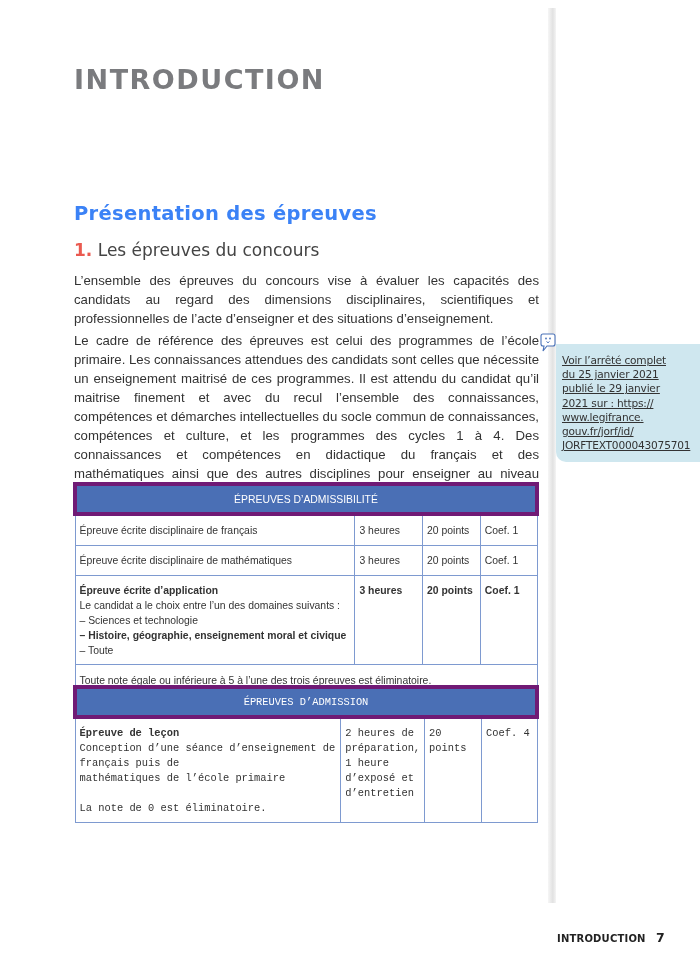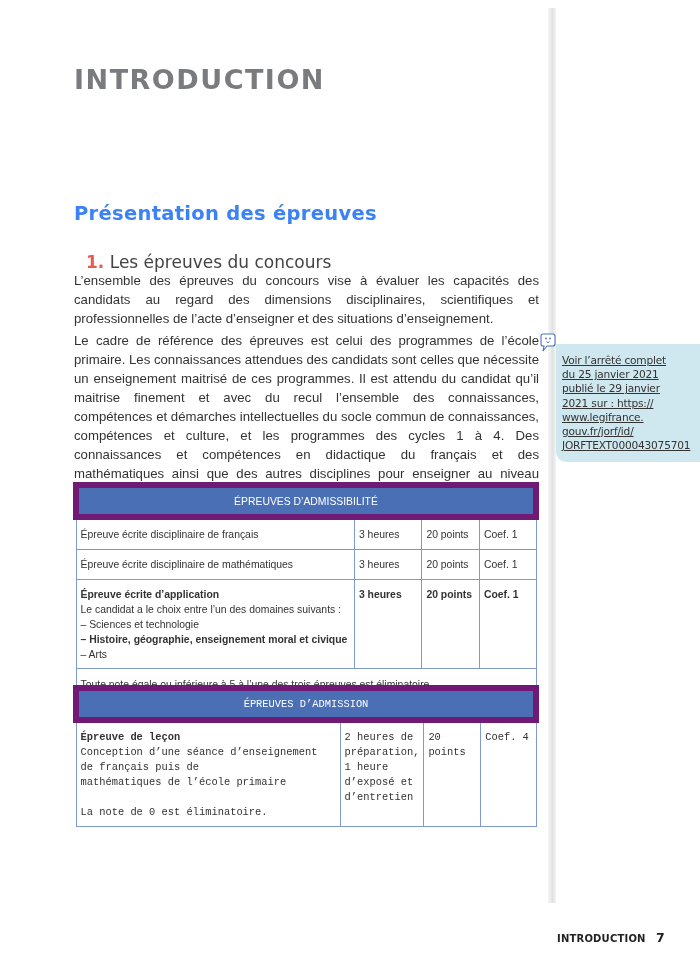--- a/index.html
+++ b/index.html
@@ -15,21 +15,21 @@
       position: absolute; left: 74px; top: 64px; margin: 0;
       font-family: "DejaVu Sans", sans-serif; font-weight: bold; font-size: 27px;
       letter-spacing: 1.5px; color: #7a7b7e;
     }
     .section-title {
       position: absolute; left: 74px; top: 202px; margin: 0;
       font-family: "DejaVu Sans", sans-serif; font-weight: bold; font-size: 19.5px;
       color: #3b82f6; letter-spacing: 0.3px;
     }
     .subsection-title {
-      position: absolute; left: 74px; top: 240px; margin: 12px;
+      position: absolute; left: 74px; top: 240px; margin: 0;
       font-family: "DejaVu Sans", sans-serif; font-size: 17px; color: #444; font-weight: normal;
     }
     .subsection-title .num { color: #ea5a50; font-weight: bold; }
     .para {
       position: absolute; left: 74px; width: 465px; margin: 0;
       font-family: Liberation Sans, sans-serif; font-size: 13.2px; line-height: 19px;
       text-align: justify; color: #333;
     }
     #p1 { top: 271px; }
     #p2 { top: 331px; }
@@ -47,21 +47,21 @@
     .side-note span { display: block; white-space: nowrap; text-decoration: underline; }
 
     table.exam {
       position: absolute; left: 73px; width: 466px; border-collapse: collapse;
       font-family: "Liberation Sans", sans-serif; font-size: 10.4px; color: #333;
     }
     #t1 { top: 482px; }
     #t2 { top: 685px; font-family: Liberation Mono, monospace; }
     table.exam th {
       background: #4a6fb5; color: #fff; font-weight: normal; height: 26px; padding: 0;
-      border: 6px solid #701a75; font-size: 10.4px; text-align: center;
+      border: 4px solid #701a75; font-size: 10.4px; text-align: center;
     }
     table.exam td {
       border: 1px solid #7e9ad0; padding: 7px 4px 6px 4px; vertical-align: top; line-height: 15px;
     }
     table.exam td.c1 { width: 274px; }
     table.exam td.c2 { width: 59px; }
     table.exam td.c3 { width: 49px; }
     table.exam td.c4 { width: 48px; }
     .simple td { height: 16px; margin-top: 36px; }
     .b { font-weight: bold; }
@@ -124,21 +124,21 @@
     <td class="c2">3 heures</td>
     <td class="c3">20 points</td>
     <td class="c4">Coef. 1</td>
   </tr>
   <tr>
     <td class="c1">
       <span class="line b">Épreuve écrite d’application</span>
       <span class="line">Le candidat a le choix entre l’un des domaines suivants :</span>
       <span class="line">– Sciences et technologie</span>
       <span class="line b">– Histoire, géographie, enseignement moral et civique</span>
-      <span class="line">– Arts</span>
+      <span class="line">– Toute</span>
     </td>
     <td class="c2 b">3 heures</td>
     <td class="c3 b">20 points</td>
     <td class="c4 b">Coef. 1</td>
   </tr>
   <tr>
     <td colspan="4" style="padding:8px 4px 9px 4px;">Toute note égale ou inférieure à 5 à l’une des trois épreuves est éliminatoire.</td>
   </tr>
 </tbody>
   </table>

